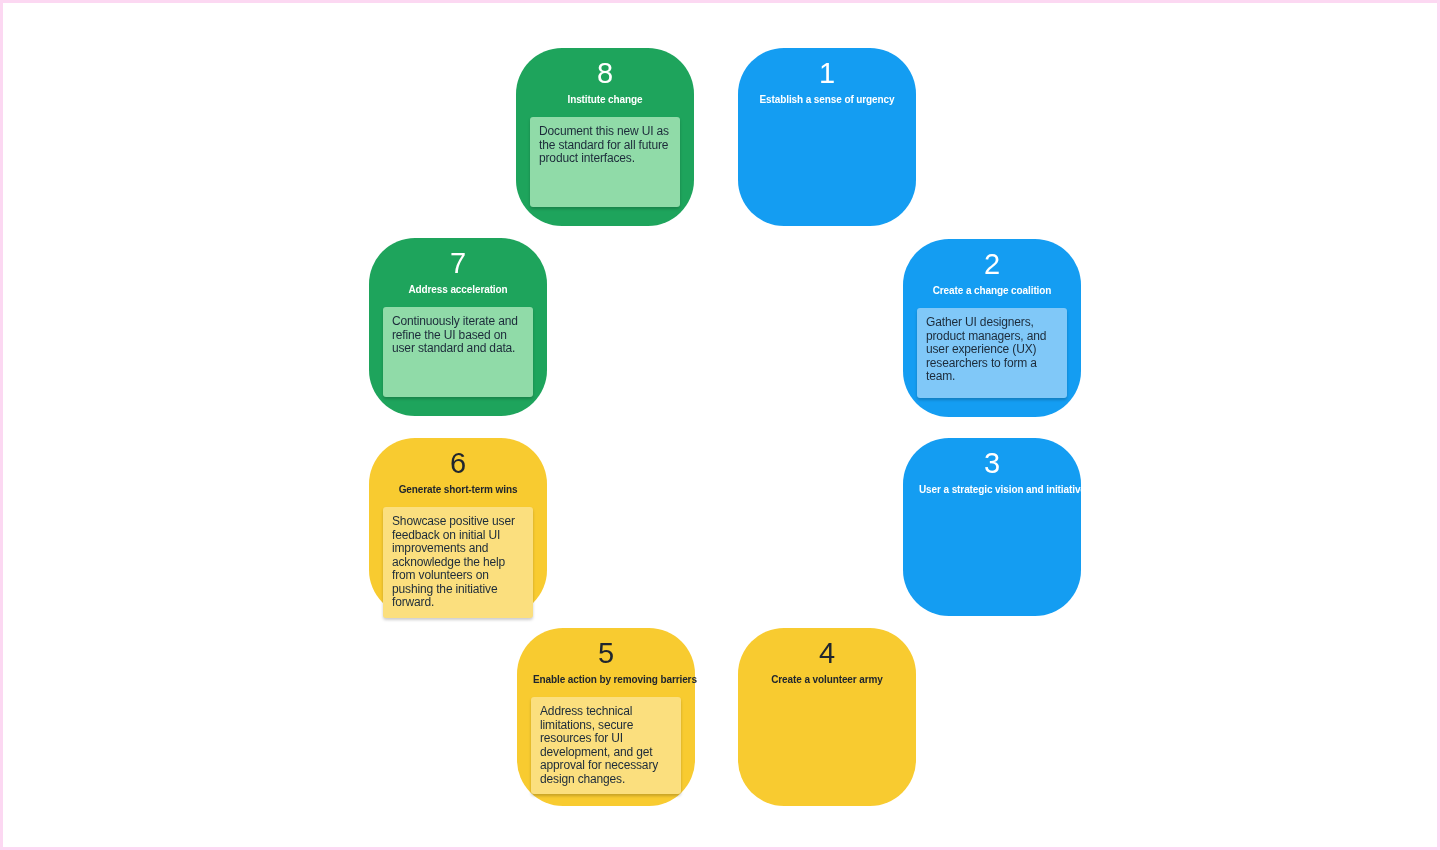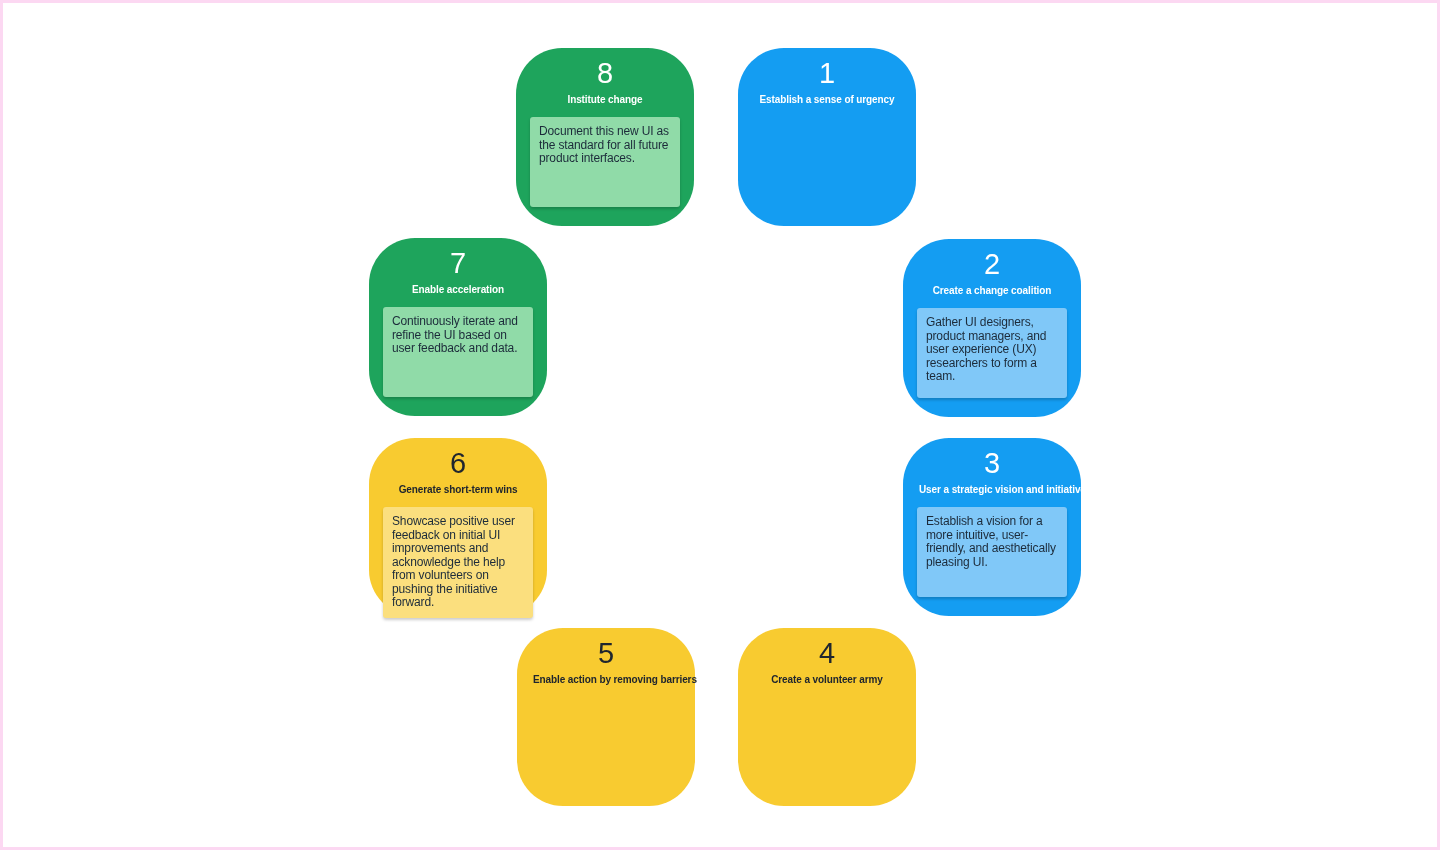--- a/index.html
+++ b/index.html
@@ -91,48 +91,48 @@
     <div class="card-number">2</div>
     <div class="card-title">Create a change coalition</div>
     <div class="note">
       <div class="note-text">Gather UI designers, product managers, and user experience (UX) researchers to form a team.</div>
     </div>
   </div>
 
   <div class="card pos-s3" style="--card-bg: #149df2; --note-bg: #80c8f8; --heading: #ffffff; --body: #1c2b3a;">
     <div class="card-number">3</div>
     <div class="card-title">User a strategic vision and initiatives</div>
-    <div class="note">
-      <div class="note-text">Establish a vision for a more intuitive, user-friendly, and aesthetically pleasing UI.</div>
-    </div>
   </div>
 
   <div class="card pos-s4" style="--card-bg: #f8cb30; --note-bg: #fbdf7e; --heading: #20262e; --body: #1c2b3a;">
     <div class="card-number">4</div>
     <div class="card-title">Create a volunteer army</div>
   </div>
 
   <div class="card pos-s5" style="--card-bg: #f8cb30; --note-bg: #fbdf7e; --heading: #20262e; --body: #1c2b3a;">
     <div class="card-number">5</div>
     <div class="card-title">Enable action by removing barriers</div>
+    <div class="note">
+      <div class="note-text">Address technical limitations, secure resources for UI development, and get approval for necessary design changes.</div>
+    </div>
   </div>
 
   <div class="card pos-s6" style="--card-bg: #f8cb30; --note-bg: #fbdf7e; --heading: #20262e; --body: #1c2b3a;">
     <div class="card-number">6</div>
     <div class="card-title">Generate short-term wins</div>
     <div class="note">
       <div class="note-text">Showcase positive user feedback on initial UI improvements and acknowledge the help from volunteers on pushing the initiative forward.</div>
     </div>
   </div>
 
   <div class="card pos-s7" style="--card-bg: #1ea45c; --note-bg: #90dba8; --heading: #ffffff; --body: #1c2b3a;">
     <div class="card-number">7</div>
-    <div class="card-title">Enable acceleration</div>
+    <div class="card-title">Address acceleration</div>
     <div class="note">
-      <div class="note-text">Continuously iterate and refine the UI based on user feedback and data.</div>
+      <div class="note-text">Continuously iterate and refine the UI based on user standard and data.</div>
     </div>
   </div>
 
   <div class="card pos-s8" style="--card-bg: #1ea45c; --note-bg: #90dba8; --heading: #ffffff; --body: #1c2b3a;">
     <div class="card-number">8</div>
     <div class="card-title">Institute change</div>
     <div class="note">
       <div class="note-text">Document this new UI as the standard for all future product interfaces.</div>
     </div>
   </div>

